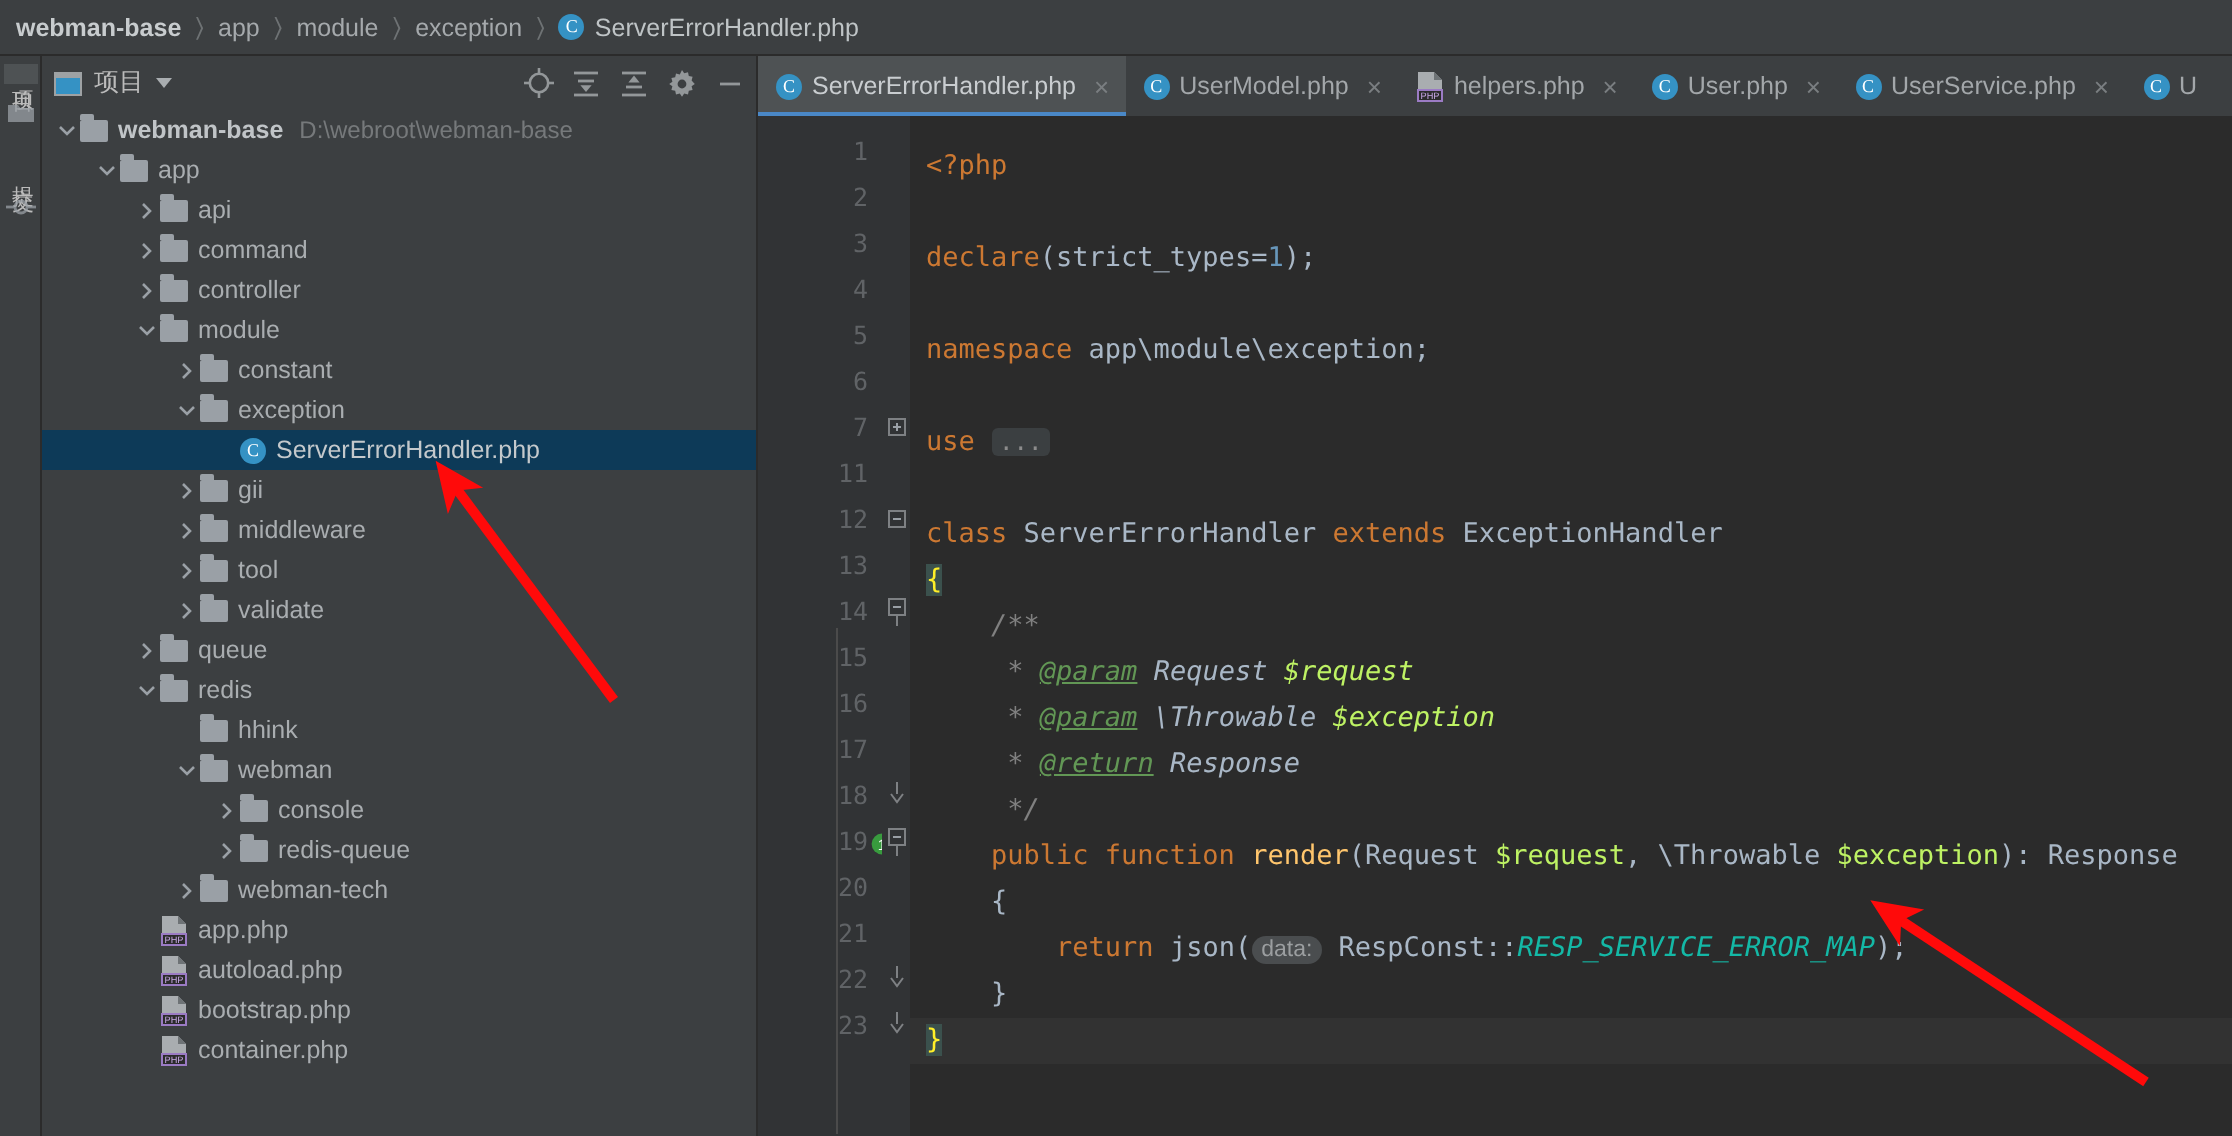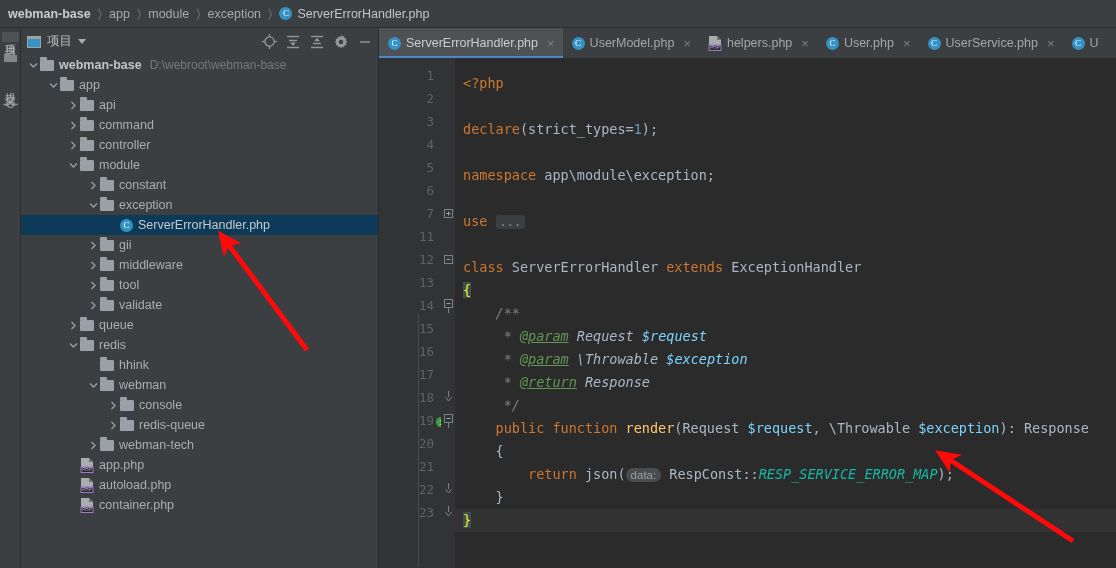--- a/index.html
+++ b/index.html
@@ -119,21 +119,21 @@
   .code {
     flex: 1 1 auto; padding-top: 14px; position: relative;
     font-family: "DejaVu Sans Mono", monospace; font-size: 13.5px;
     color: #A9B7C6; white-space: pre; overflow: hidden;
   }
   .cl { height: 23px; line-height: 23px; padding-left: 8px; }
   .cl.cur { background: #323232; }
   .kw { color: #CC7832; }
   .num { color: #6897BB; }
   .cls { color: #A9B7C6; }
-  .var { color: #7dd3fc; }
+  .var { color: #bef264; }
   .cmt { color: #808080; font-style: italic; }
   .tag { color: #629755; font-style: italic; text-decoration: underline; }
   .cmt-t { color: #A9B7C6; font-style: italic; }
   .const { color: #14b8a6; font-style: italic; }
   .fold-ph {
     background: #3B3F41; color: #8C8C8C; border-radius: 3px;
     padding: 0 4px; font-size: 12px;
   }
   .hint {
     background: #4A4D4F; color: #9B9EA0; border-radius: 7px;
@@ -423,20 +423,31 @@
           </div>
           <div class="row">
             <span class="arrow" style="margin-left: 46px;"></span>
             <span class="phpfile"><svg width="14" height="15" viewBox="0 0 14 15">
                 <path d="M1 0h8l4 4v11H1z" fill="#A9ADB0"></path>
                 <path d="M9 0l4 4H9z" fill="#6E7376"></path>
                 <rect x="1" y="9" width="12" height="5.5" fill="#2B2B2B"></rect>
                 <rect x="1" y="9" width="12" height="5.5" fill="none" stroke="#9B7BC4" stroke-width="1"></rect>
                 <text x="7" y="13.4" font-size="4.6" fill="#C9A8E8" text-anchor="middle" font-family="Liberation Sans, sans-serif">PHP</text>
               </svg></span>
+            <span class="lbl">bootstrap.php</span>
+          </div>
+          <div class="row">
+            <span class="arrow" style="margin-left: 46px;"></span>
+            <span class="phpfile"><svg width="14" height="15" viewBox="0 0 14 15">
+                <path d="M1 0h8l4 4v11H1z" fill="#A9ADB0"></path>
+                <path d="M9 0l4 4H9z" fill="#6E7376"></path>
+                <rect x="1" y="9" width="12" height="5.5" fill="#2B2B2B"></rect>
+                <rect x="1" y="9" width="12" height="5.5" fill="none" stroke="#9B7BC4" stroke-width="1"></rect>
+                <text x="7" y="13.4" font-size="4.6" fill="#C9A8E8" text-anchor="middle" font-family="Liberation Sans, sans-serif">PHP</text>
+              </svg></span>
             <span class="lbl">container.php</span>
           </div>
         </div>
     </div>
 
     <div class="editor-area">
       <div class="tabbar">
           <div class="tab active">
             <span class="php-class-icon" style="margin: 0px;">C</span>
             <span>ServerErrorHandler.php</span>

